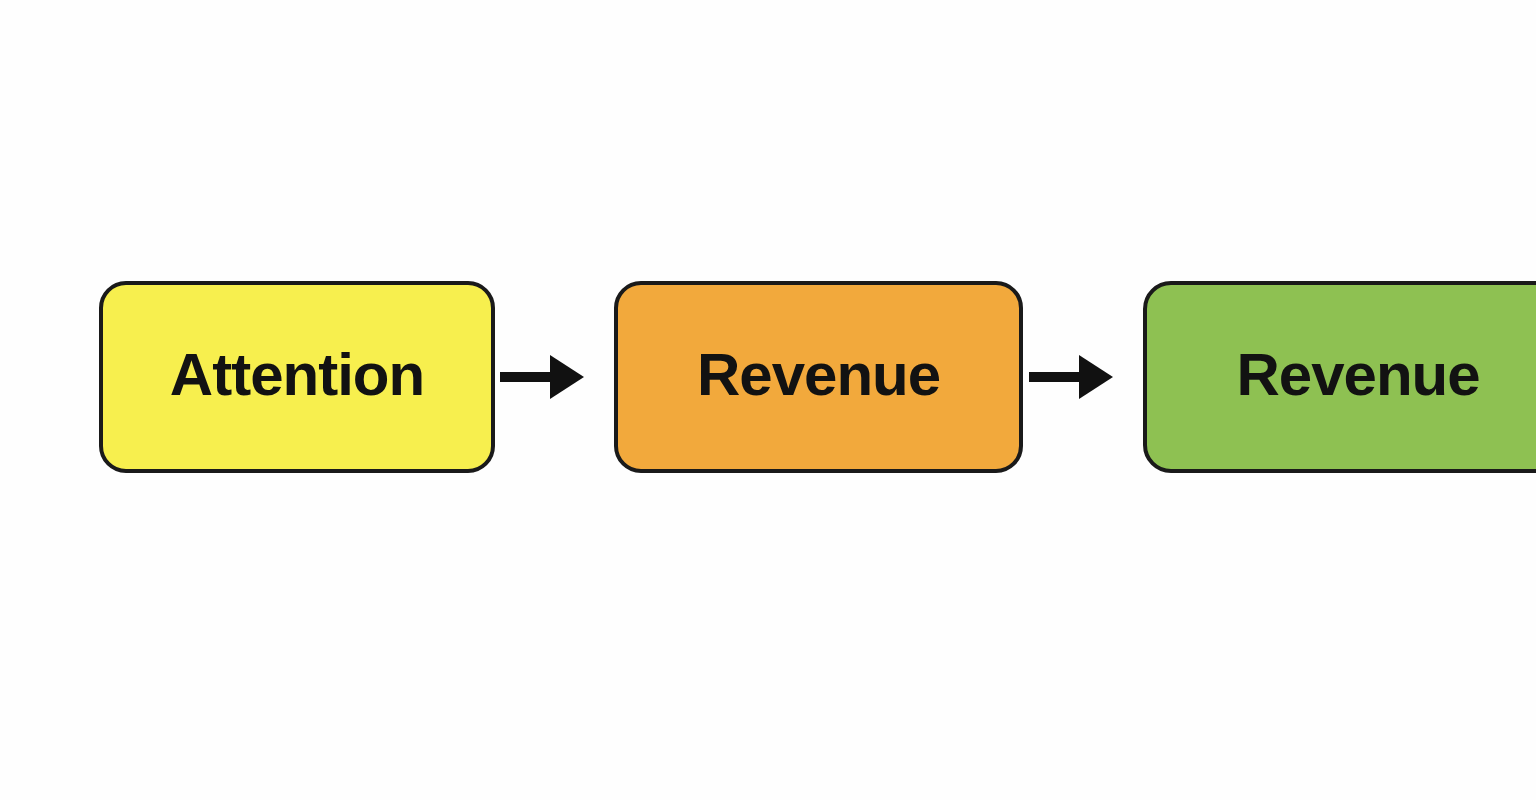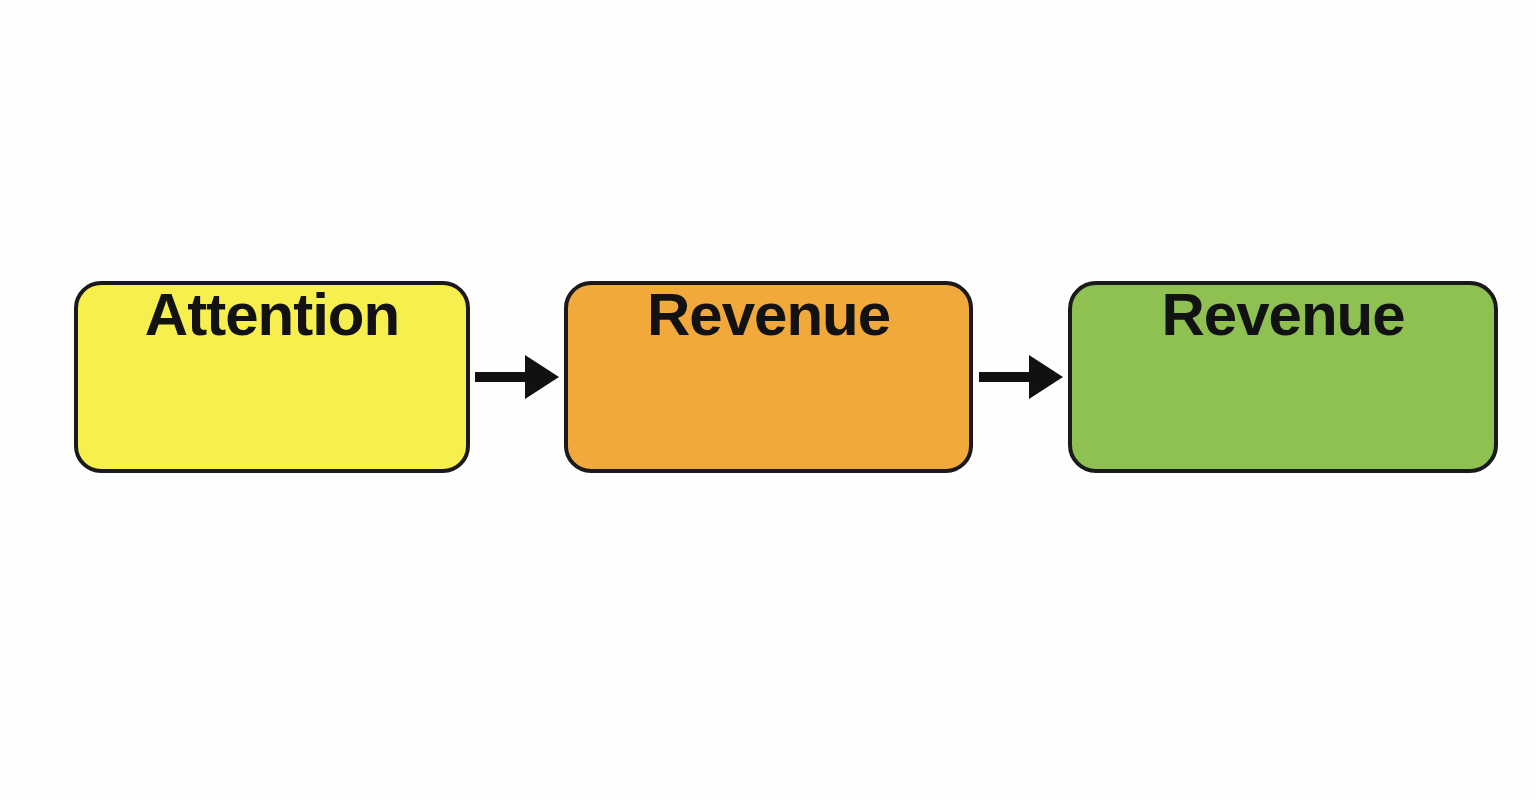--- a/index.html
+++ b/index.html
@@ -25,22 +25,24 @@
     height: 192px;
     display: flex;
     align-items: center;
   }
   .node {
     height: 192px;
     box-sizing: border-box;
     border: 4px solid #1a1a1a;
     border-radius: 27px;
     display: flex;
+    align-items: center;
     justify-content: center;
     flex: none;
+    margin-left: 25px;
   }
   .node-0 { width: 396px; }
   .node-1 { width: 409px; }
   .node-2 { width: 430px; border-radius: 28px; }
   .node-label {
     font-size: 60px;
     font-weight: bold;
     letter-spacing: -1px;
     line-height: 1;
     padding-bottom: 4px;

